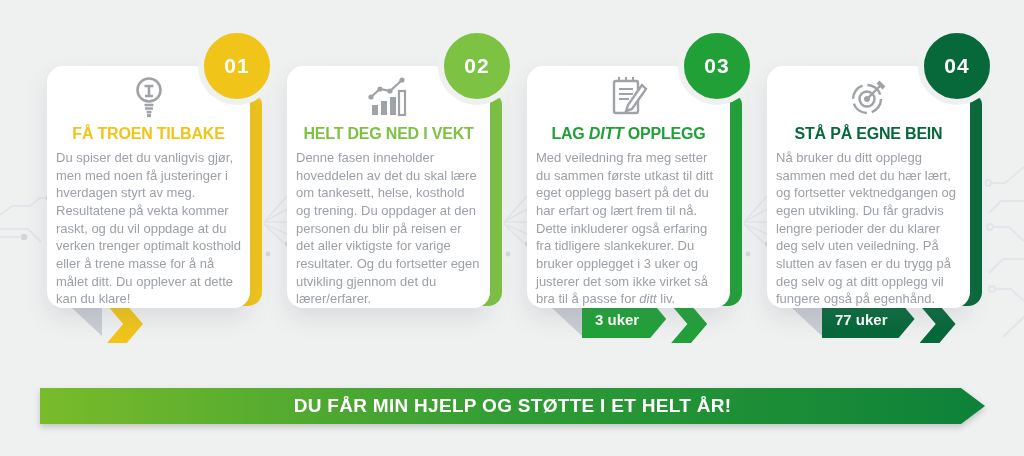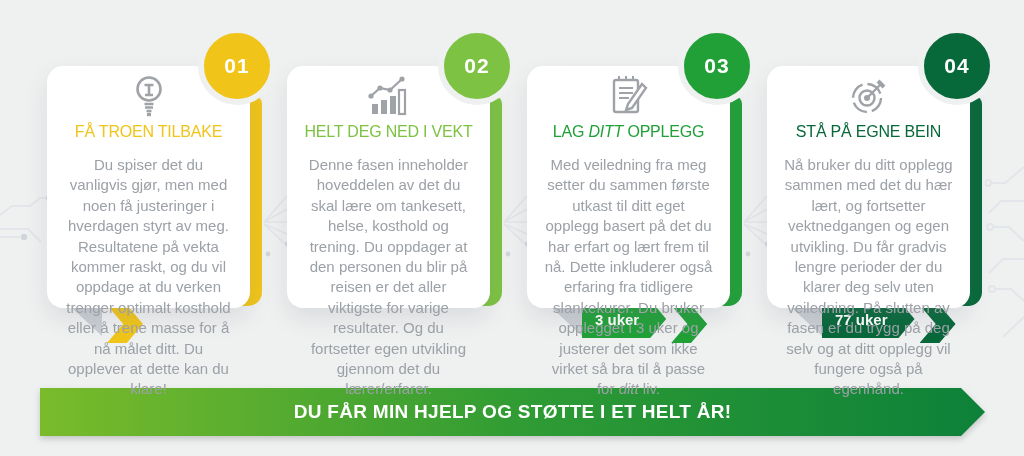--- a/index.html
+++ b/index.html
@@ -29,35 +29,35 @@
   }
   .chev{width:36px;height:38px;margin:5px 0 0 5px;background:var(--accent);
         clip-path:polygon(0 0,55% 0,100% 50%,55% 100%,0 100%,45% 50%);}
   .card{
     position:absolute;left:0;top:0;width:203px;height:242px;z-index:1;
     background:#fff;border-radius:16px;box-shadow:0 10px 22px rgba(110,120,130,.16);
     display:flex;flex-direction:column;align-items:center;box-sizing:border-box;
     padding:8px 9px 0;
   }
   .icon{height:48px;display:flex;align-items:center;justify-content:center;color:var(--icon,#9FA3A8);}
-  .title{margin:5px 12px 6px;font-size:16px;font-weight:normal;color:var(--accent);
+  .title{margin:5px 12px 6px;font-size:16px;font-weight:bold;color:var(--accent);
          white-space:nowrap;letter-spacing:-.2px;}
   .title .it{font-style:italic;}
-  .body{margin:8px;font-size:15px;line-height:1.36;text-align:center;color:var(--body,#9CA1A7);}
+  .body{margin:0;font-size:13px;line-height:1.36;text-align:left;color:var(--body,#9CA1A7);}
   .body .it{font-style:italic;}
   .badge{
     position:absolute;left:151px;top:-39px;width:66px;height:66px;border-radius:50%;
     background:var(--accent);border:6px solid var(--bg,#EFF0F0);z-index:2;
     display:flex;align-items:center;justify-content:center;
     color:#fff;font-size:21px;font-weight:bold;letter-spacing:1px;
   }
   
   .banner-wrap{position:absolute;left:40px;top:388px;filter:drop-shadow(0 3px 3px rgba(0,0,0,.18));}
   .banner{
-    width:945px;height:48px;display:flex;align-items:center;justify-content:center;
+    width:945px;height:36px;display:flex;align-items:center;justify-content:center;
     background:linear-gradient(90deg,var(--g1,#7ABB2B) 0%,var(--g2,#2E9B34) 52%,var(--g3,#0D8139) 100%);
     clip-path:polygon(0 0,calc(100% - 24px) 0,100% 50%,calc(100% - 24px) 100%,0 100%);
     color:#fff;font-size:19px;font-weight:bold;letter-spacing:.3px;white-space:nowrap;
   }
 </style>
 </head>
 <body>
 
 <div class="stage" style="--bg: #EFF0F0; --body: #9CA1A7; --icon: #9FA3A8; --fold: #C9CDD3; --trace: #E2E5E9; --dot: #D2D6DB;">
 

